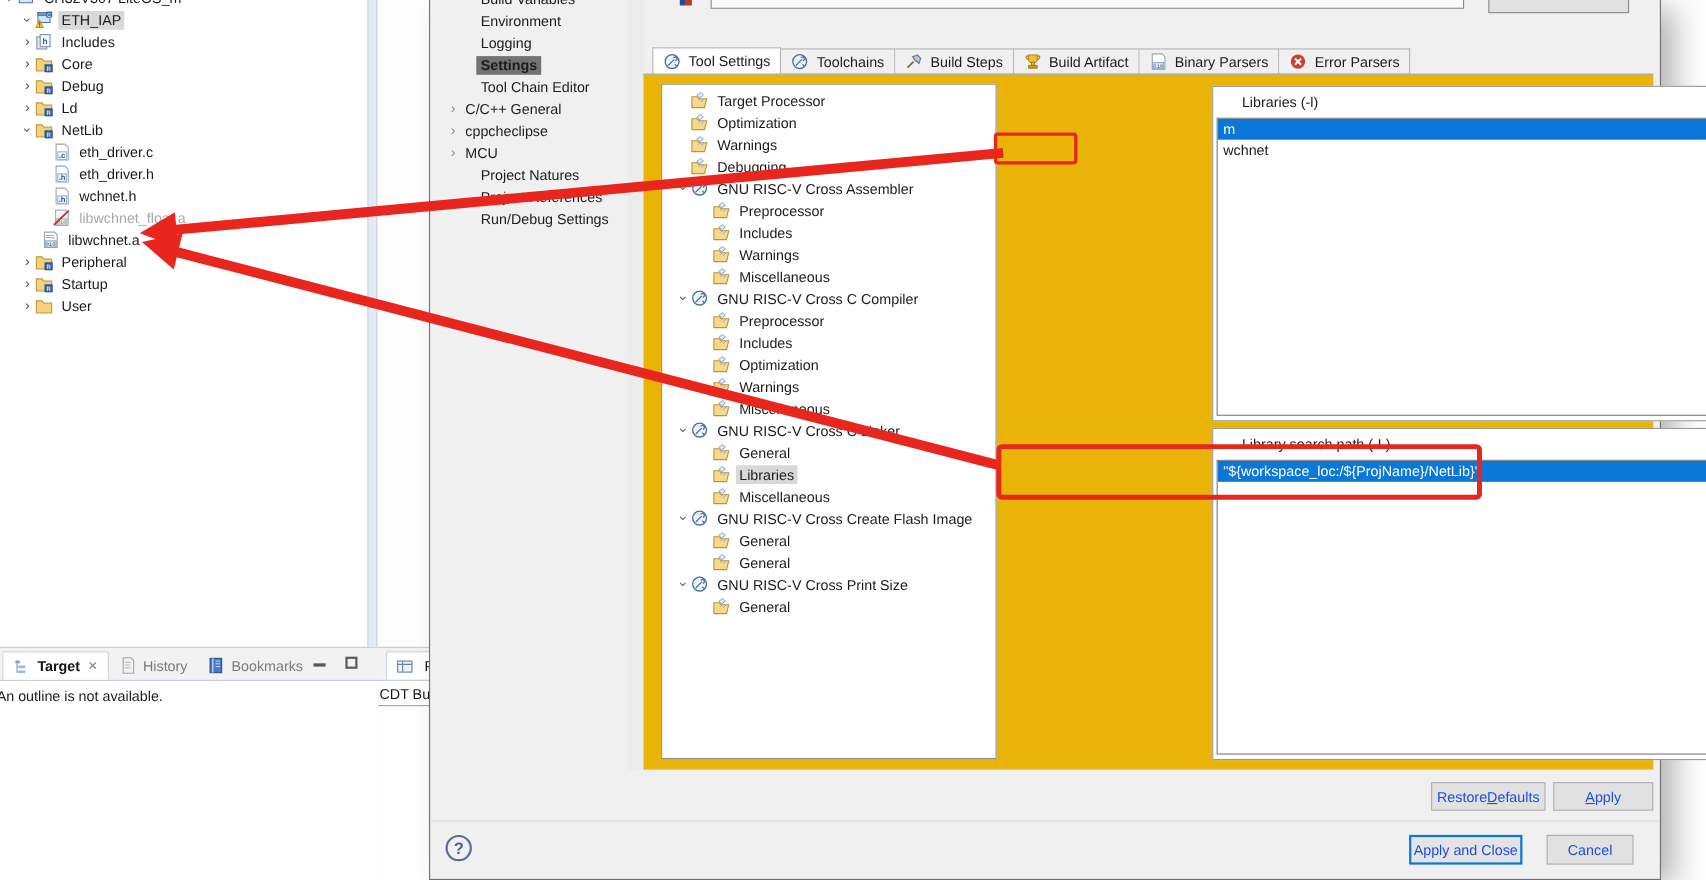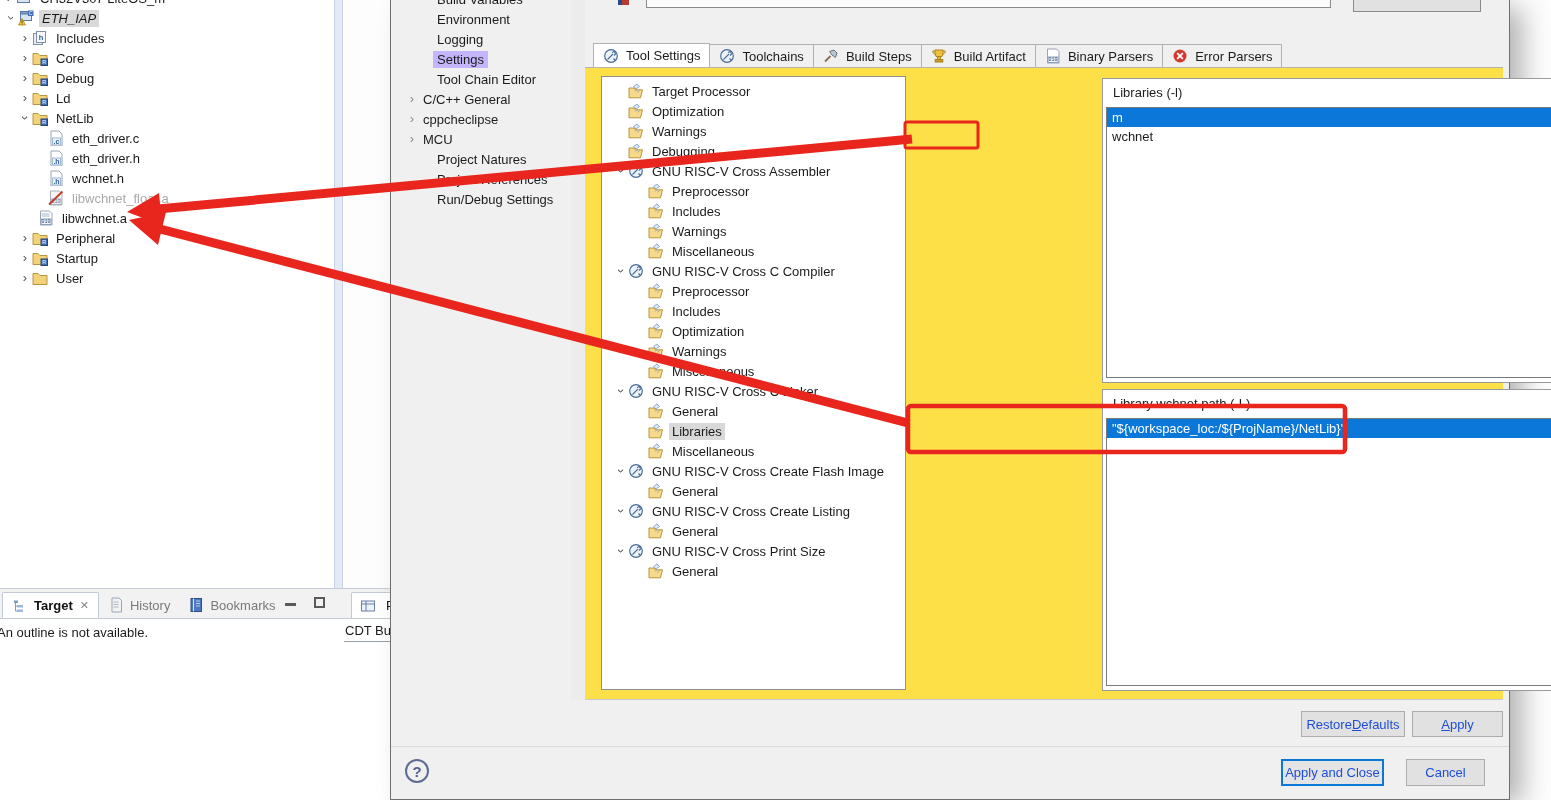--- a/index.html
+++ b/index.html
@@ -45,39 +45,39 @@
 
   #cfg-combo { position:absolute; left:255px; top:-18px; width:685px; height:26px; background:#fbfbfb; border:1px solid #8a8a8a; }
   #cfg-button { position:absolute; left:962px; top:-14px; width:128px; height:26px; background:#e1e1e1; border:1px solid #8a8a8a; }
   #cfg-icon { position:absolute; left:227px; top:-4px; width:11px; height:9px; background:linear-gradient(90deg,#274a8c 40%,#b33a2c 40%); }
 
   #settings-nav { position:absolute; left:0; top:-11px; width:178px; }
   .nrow { display:flex; align-items:center; height:20px; padding-left:42px; white-space:nowrap;}
   .nrow.expandable { padding-left:14px; }
   .nrow .chev { width:14px; color:#8a8a8a; }
   .nlabel { padding:1px 4px; }
-  .nlabel.hl { background:#c4b5fd; }
+  .nlabel.hl { background:#737373;font-weight:bold; }
 
   #nav-sash { position:absolute; left:180px; top:0; width:14px; height:700px; background:#ececec; }
 
   #tabbar { position:absolute; left:202px; top:43px; display:flex; align-items:flex-end; height:25px; }
   .tab { display:flex; align-items:center; gap:6px; height:24px; padding:0 9px; background:#f0f0f0; border:1px solid #b2b2b2; border-left:none; white-space:nowrap;}
   .tab:first-child { border-left:1px solid #b2b2b2; }
   .tab.active { background:#fff; height:25px; border-bottom:1px solid #fff; }
   .tab .ticon { margin-right:0; }
 
-  #content { position:absolute; left:194px; top:67px; width:918px; height:633px; background:#fde047; border-bottom:1px solid #c9c9c9; border-top:1px solid #b2b2b2;}
+  #content { position:absolute; left:194px; top:67px; width:918px; height:633px; background:#eab308; border-bottom:1px solid #c9c9c9; border-top:1px solid #b2b2b2;}
 
   #tool-tree { position:absolute; left:16px; top:8px; width:305px; height:614px; border:1px solid #8f8f8f; background:#fff; overflow:hidden; padding-top:4px;}
 
   .group-box { position:absolute; left:517px; width:583px; background:#fff; border:1px solid #9a9a9a; }
   #lib-group { top:10px; height:305px; }
   #path-group { top:321px; height:302px; }
   .group-head { display:flex; align-items:center; justify-content:space-between; height:27px; padding:0 4px 0 10px; }
-  .group-title { font-size:13px; }
+  .group-title { font-size:13px;margin-left:16px; }
   .listbox { position:absolute; left:3px; right:3px; bottom:4px; top:28px; border:1px solid #7a7a7a; background:#fff; overflow:hidden;}
   .lrow { height:19px; line-height:19px; padding-left:5px; white-space:nowrap; font-size:13px;}
   .lrow.sel { background:#0a77d9; color:#fff; }
 
   .btn { display:inline-flex; align-items:center; justify-content:center; background:#e1e1e1; border:1px solid #adadad; font-size:13px; color:#1d4ed8;}
   #btn-restore { position:absolute; left:910px; top:711px; width:104px; height:26px; }
   #btn-apply   { position:absolute; left:1021px; top:711px; width:91px; height:26px; }
   #dlg-sep { position:absolute; left:0; top:746px; width:100%; border-top:1px solid #dadada; }
   #help-btn { position:absolute; left:14px; top:759px; width:24px; height:24px; border:2px solid #5d6c92; border-radius:50%; color:#51608c; font-weight:bold; display:flex; align-items:center; justify-content:center; font-size:15px; background:#f0f0f0;}
   #btn-apply-close { position:absolute; left:890px; top:759px; width:103px; height:27px; border:2px solid #0a77d9; background:#e4e4e4;}
@@ -99,21 +99,21 @@
           <span class="ticon">
             <svg viewBox="0 0 16 16" xmlns="http://www.w3.org/2000/svg">
               <rect x="1.5" y="2.5" width="12" height="10" fill="#d7e4f3" stroke="#5b7aa6"></rect>
               <rect x="1.5" y="2.5" width="12" height="3" fill="#7d9cc4" stroke="#5b7aa6"></rect>
               <rect x="10" y="1" width="5" height="5" fill="#3f6db5"></rect>
               <text x="12.5" y="5.4" font-size="5" fill="#fff" text-anchor="middle">C</text>
             </svg>
           </span>
           <span class="tlabel">CH32V307 LiteOS_m</span>
         </div>
-        <div class="trow" style="padding-left: 4px; font-style: italic;">
+        <div class="trow" style="padding-left: 18px;">
           <span class="chev exp">›</span>
           <span class="ticon">
             <svg viewBox="0 0 16 16" xmlns="http://www.w3.org/2000/svg">
               <rect x="2.5" y="1.5" width="11" height="9" fill="#d7e4f3" stroke="#5b7aa6"></rect>
               <rect x="2.5" y="1.5" width="11" height="2.5" fill="#7d9cc4" stroke="#5b7aa6"></rect>
               <rect x="10" y="0.5" width="5.5" height="5.5" fill="#3f6db5"></rect>
               <text x="12.7" y="5" font-size="5" fill="#fff" text-anchor="middle">C</text>
               <path d="M0.5 15 L4 8.5 L7.5 15 Z" fill="#f5c843" stroke="#a88317" stroke-width="0.8"></path>
               <rect x="3.6" y="10.5" width="0.9" height="2.4" fill="#4a3a00"></rect>
               <rect x="3.6" y="13.5" width="0.9" height="0.9" fill="#4a3a00"></rect>
@@ -653,30 +653,20 @@
             <span class="chev none">›</span>
             <span class="ticon">
               <svg viewBox="0 0 16 16" xmlns="http://www.w3.org/2000/svg">
                 <path d="M5.5 3.5l3.5-2.5 2.5 2.5-3.5 2.5z" fill="#dde7f5" stroke="#7d9cc4" stroke-width="0.8"></path>
                 <path d="M1 5h5l1.5 1.8H14.5l-2 8H1z" fill="#f6d98b" stroke="#b8963e"></path>
                 <path d="M7 8.5l2-2M9.5 9.5l2-2" stroke="#7d9cc4" stroke-width="0.8"></path>
               </svg>
             </span>
             <span class="tlabel">General</span>
           </div>
-          <div class="trow" style="padding-left: 12px;">
-            <span class="chev exp">›</span>
-            <span class="ticon">
-              <svg viewBox="0 0 16 16" xmlns="http://www.w3.org/2000/svg">
-                <circle cx="8" cy="8" r="6.3" fill="#edf3fb" stroke="#4a6d9b" stroke-width="1.2"></circle>
-                <path d="M4.5 11.5L10 6M9 4.5l2.5-1 1 2.5-1.5 1.5M10.5 10.5l2 2" stroke="#4a6d9b" stroke-width="1.1" fill="none"></path>
-              </svg>
-            </span>
-            <span class="tlabel">GNU RISC-V Cross Create Listing</span>
-          </div>
           <div class="trow" style="padding-left: 32px;">
             <span class="chev none">›</span>
             <span class="ticon">
               <svg viewBox="0 0 16 16" xmlns="http://www.w3.org/2000/svg">
                 <path d="M5.5 3.5l3.5-2.5 2.5 2.5-3.5 2.5z" fill="#dde7f5" stroke="#7d9cc4" stroke-width="0.8"></path>
                 <path d="M1 5h5l1.5 1.8H14.5l-2 8H1z" fill="#f6d98b" stroke="#b8963e"></path>
                 <path d="M7 8.5l2-2M9.5 9.5l2-2" stroke="#7d9cc4" stroke-width="0.8"></path>
               </svg>
             </span>
             <span class="tlabel">General</span>
@@ -710,21 +700,21 @@
 
         </div>
         <div class="listbox">
             <div class="lrow sel">m</div>
             <div class="lrow">wchnet</div>
           </div>
       </div>
 
       <div id="path-group" class="group-box">
         <div class="group-head">
-          <span class="group-title">Library wchnet path (-L)</span>
+          <span class="group-title">Library search path (-L)</span>
 
         </div>
         <div class="listbox">
             <div class="lrow sel">"${workspace_loc:/${ProjName}/NetLib}"</div>
           </div>
       </div>
     </div>
 
     <button id="btn-restore" class="btn">Restore <u>D</u>efaults</button>
     <button id="btn-apply" class="btn"><u>A</u>pply</button>

